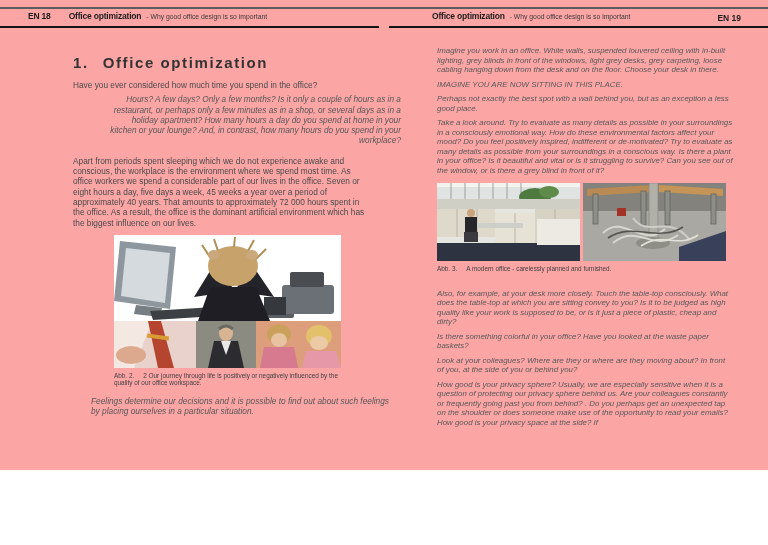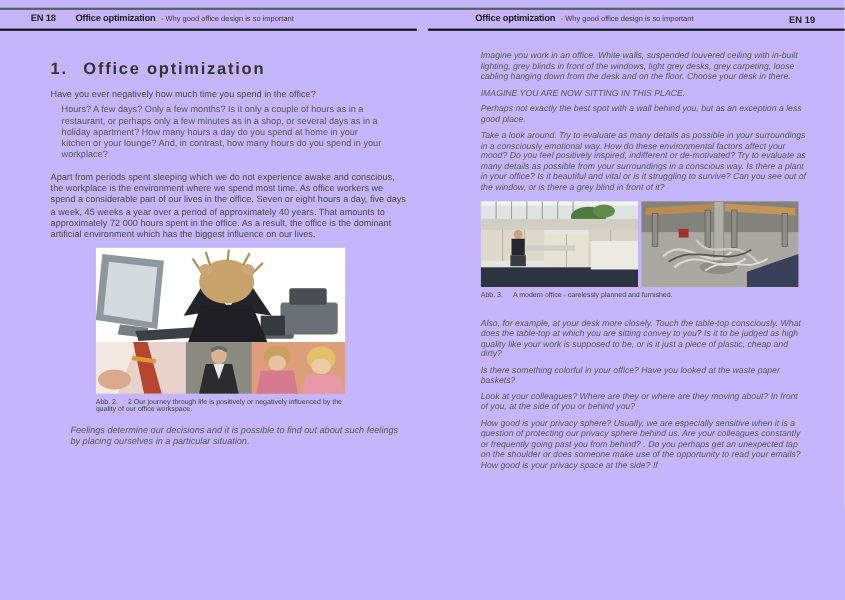--- a/index.html
+++ b/index.html
@@ -1,46 +1,46 @@
 <!DOCTYPE html>
 <html><head>
 <meta charset="utf-8">
 <style>
   * { margin:0; padding:0; box-sizing:border-box; }
   html,body { width:768px; height:545px; background:#ffffff; overflow:hidden;
               font-family:"Liberation Sans", sans-serif; }
-  .canvas { position:relative; width:768px; height:545px; background:#c4b5fd; }
+  .canvas { position:relative; width:768px; height:470px; background:#fca5a5; }
 
   
   .rule-top { position:absolute; top:7px; left:0; width:768px; height:2px; background:#5c5c5c; }
   .rule-bottom-left  { position:absolute; top:26px; left:0;     width:379px; height:2px; background:#141414; }
   .rule-bottom-right { position:absolute; top:26px; left:389px; width:379px; height:2px; background:#141414; }
   .hdr { position:absolute; top:11px; height:14px; display:flex; align-items:baseline; white-space:nowrap; }
   .hdr-left  { left:28px; }
   .hdr-right { left:432px; }
   .hdr .pnum  { font-size:8.5px; font-weight:700; color:#1c1c1c; letter-spacing:-0.2px; }
   .hdr .title { font-size:8.5px; font-weight:700; color:#1c1c1c; letter-spacing:-0.2px; margin-left:18px; }
   .hdr-right .title { margin-left:0; }
   .hdr .subtitle { font-size:6.8px; font-weight:400; color:#3a3a3a; margin-left:5px; }
   .pnum-right { position:absolute; top:13px; right:27px; font-size:8.5px; font-weight:700; color:#1c1c1c; }
 
   
   .page { position:absolute; top:28px; height:517px; width:384px; }
-  .page-left  { left:0;    padding-left:46px; padding-right:14px; }
+  .page-left  { left:0;    padding-left:73px; padding-right:14px; }
   .page-right { left:384px; padding-left:53px; padding-right:21px; }
 
   .chapter-heading { margin-top:26px; font-size:15px; color:#333; letter-spacing:1.6px; }
   .chapter-heading .num { margin-right:14px; }
   .section-heading { margin-top:34px; font-size:9.4px; font-weight:700; color:#2e2e2e; }
   .section-heading .num { margin-right:8px; }
 
   p { color:#4a4a4a; }
   .body-text { font-size:8.3px; line-height:10.3px; }
   .intro { margin-top:9px; }
-  .quote { margin-top:4px; margin-left:10px; width:296px; color:#575757; }
+  .quote { margin-top:4px; margin-left:32px; width:296px; font-style:italic; color:#575757;text-align:right; }
   .body-para { margin-top:10px; }
   .closing { margin-top:9px; margin-left:18px; width:300px; font-style:italic; color:#575757; }
 
   .rp { font-size:7.9px; line-height:9.5px; font-style:italic; color:#585858; width:296px; }
   .rp-1 { margin-top:18px; }
   .rp-gap { margin-top:5px; }
 
   .figure { display:block; }
   .fig-collage { margin-top:7px; margin-left:41px; width:227px; height:133px; }
   .fig-office  { margin-top:8px; display:flex; gap:3px; }
@@ -72,21 +72,21 @@
   </div>
   <span class="pnum-right">EN 19</span>
 
   <div class="page page-left">
 
     <h1 class="chapter-heading">
       <span class="num">1.</span><span>Office optimization</span>
     </h1>
 
 
-    <p class="body-text intro">Have you ever negatively how much time you spend in the office?</p>
+    <p class="body-text intro">Have you ever considered how much time you spend in the office?</p>
 
     <p class="body-text quote">Hours? A few days? Only a few months? Is it only a couple of hours as in a restaurant, or perhaps only a few minutes as in a shop, or several days as in a holiday apartment? How many hours a day do you spend at home in your kitchen or your lounge? And, in contrast, how many hours do you spend in your workplace?</p>
 
     <p class="body-text body-para">Apart from periods spent sleeping which we do not experience awake and conscious, the workplace is the environment where we spend most time. As office workers we spend a considerable part of our lives in the office. Seven or eight hours a day, five days a week, 45 weeks a year over a period of approximately 40 years. That amounts to approximately 72 000 hours spent in the office. As a result, the office is the dominant artificial environment which has the biggest influence on our lives.</p>
 
     <div class="figure fig-collage">
       <svg width="227" height="133" viewBox="0 0 227 133">
 
         <rect x="0" y="0" width="227" height="86" fill="#ffffff"></rect>
 

